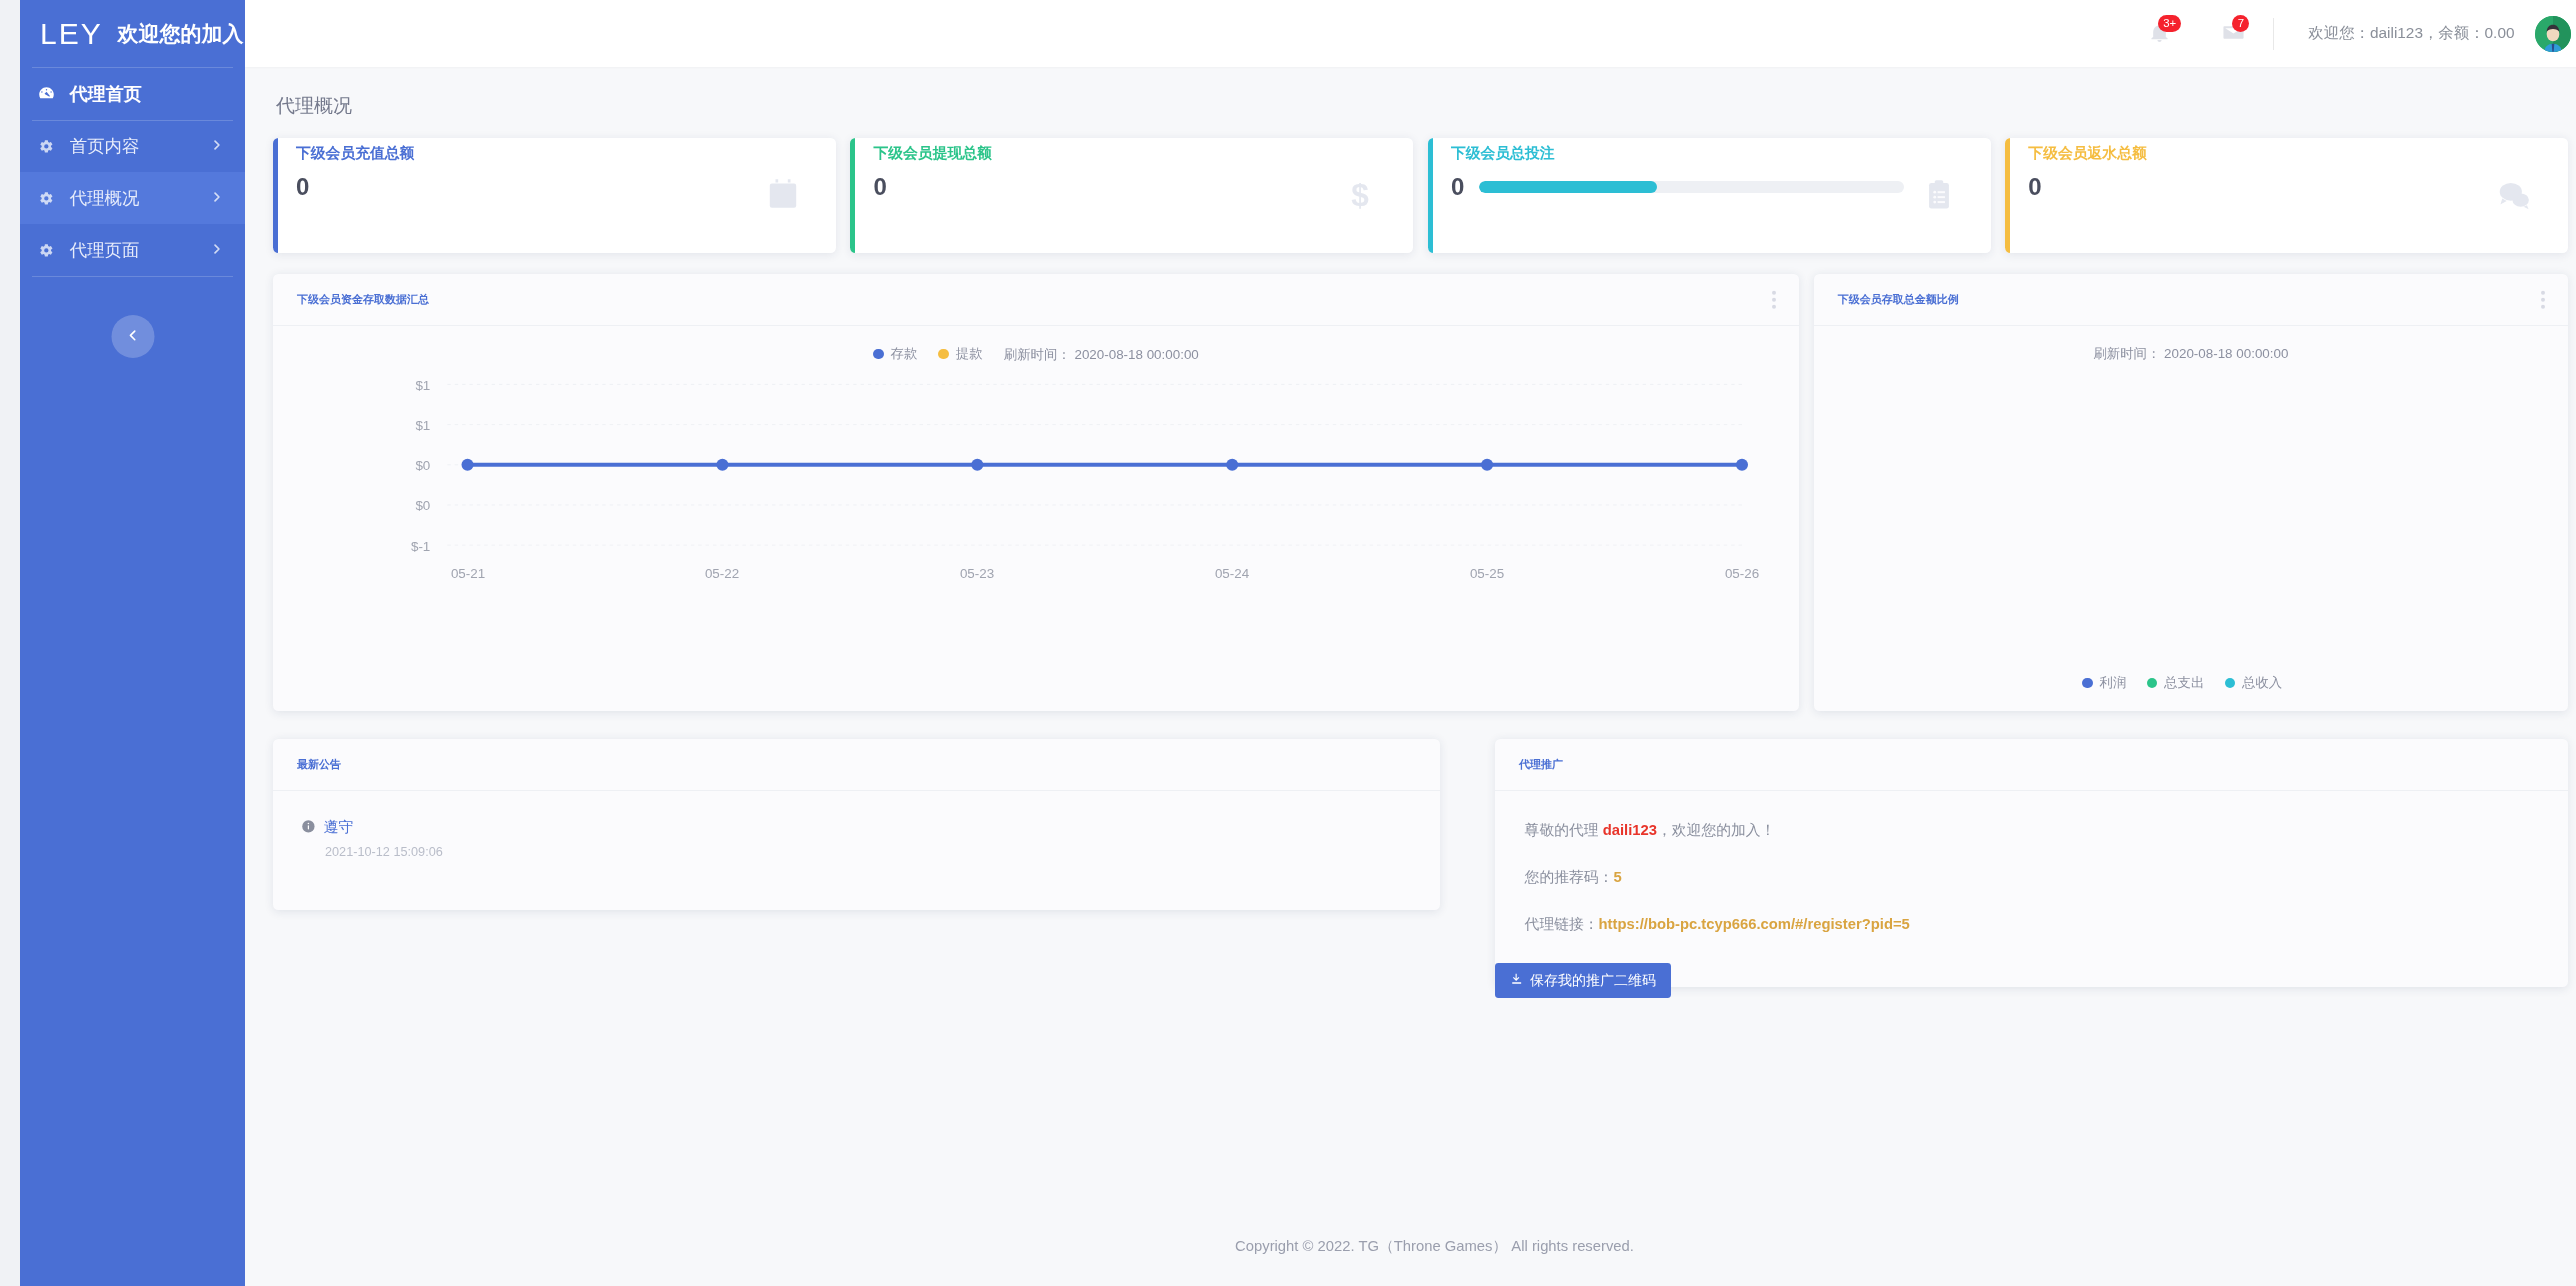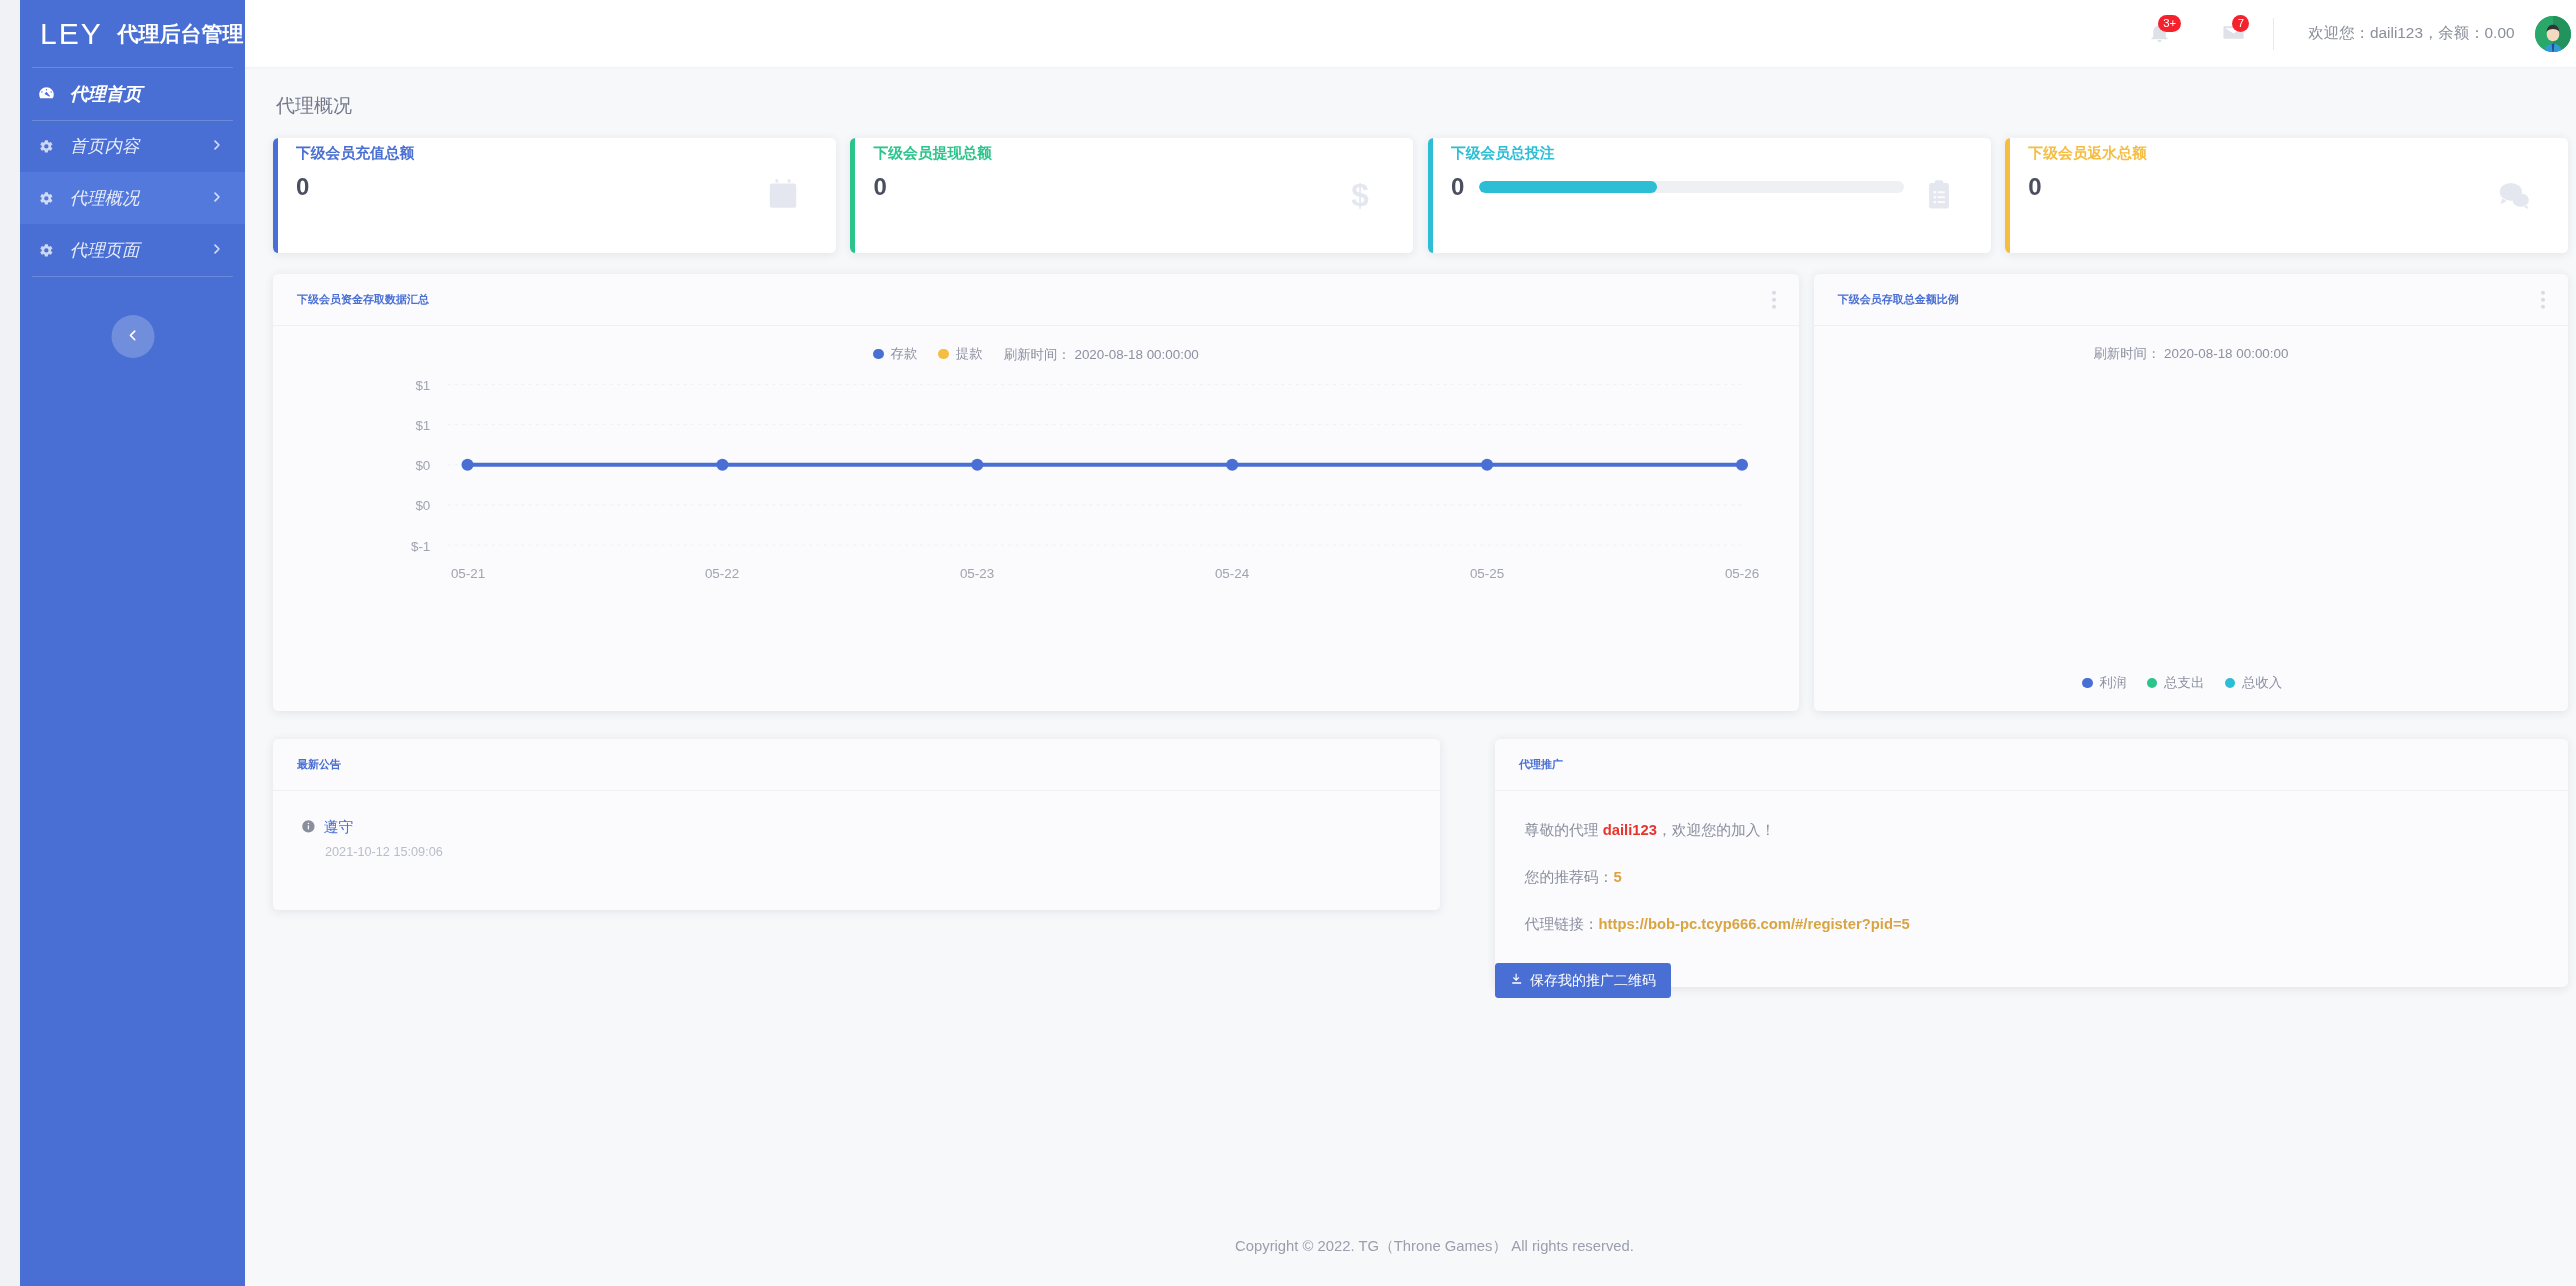--- a/index.html
+++ b/index.html
@@ -26,21 +26,21 @@
     font-family: "Liberation Sans", sans-serif;
   }
   .brand-title { font-size: 21px; font-weight: bold; color: #ffffff; }
   .nav-sep { height: 0.7px; background: rgba(255,255,255,0.18); margin: 0 12px; }
 
   .nav-item {
     display: flex; align-items: center; height: 52px; padding-left: 14.8px; gap: 12px;
     cursor: pointer; position: relative;
   }
   .nav-item.active { background: rgba(255,255,255,0.0); }
-  .nav-item .nav-label { font-size: 17.4px; font-style: italic; }
+  .nav-item .nav-label { font-size: 17.4px; }
   .nav-item.active .nav-label { font-weight: bold; color: #fff; font-size: 18px; }
   .nav-item.sub .nav-label { color: #e8edfb; font-weight: normal; }
   .nav-icon { width: 23px; display:flex; align-items:center; justify-content:center; }
   .nav-icon svg { display:block; }
   .nav-arrow { position: absolute; right: 21.5px; top: 50%; transform: translateY(-50%); }
   .nav-hl { background: #5479DC; }
 
   .collapse-btn {
     position: absolute; left: 50%; transform: translateX(-50%); top: 315px;
     width: 43px; height: 43px; border-radius: 50%;
@@ -149,21 +149,21 @@
   }
 </style>
 </head>
 <body>
 
 <div id="app">
 
   <aside class="sidebar">
     <div class="brand">
       <span class="brand-logo">LEY</span>
-      <span class="brand-title">代理后台管理</span>
+      <span class="brand-title">欢迎您的加入</span>
     </div>
     <div class="nav-sep"></div>
 
     <div class="nav-item active">
       <span class="nav-icon">
         <svg width="19" height="19" viewBox="0 0 24 24" fill="#ffffff">
           <path d="M12 4C6.9 4 2.8 8.1 2.8 13.2c0 1.7.5 3.3 1.3 4.7h15.8c.8-1.4 1.3-3 1.3-4.7C21.2 8.1 17.1 4 12 4zm0 2.3c.5 0 .9.4.9.9s-.4.9-.9.9-.9-.4-.9-.9.4-.9.9-.9zM6.2 9.3c.5 0 .9.4.9.9s-.4.9-.9.9-.9-.4-.9-.9.4-.9.9-.9zm11.6 0c.5 0 .9.4.9.9s-.4.9-.9.9-.9-.4-.9-.9.4-.9.9-.9zM12 9.8l4.1 4.9c.5.6-.2 1.4-.9 1l-5-2.9c-.9-.5-.3-1.9.7-1.8z"></path>
         </svg>
       </span>
       <span class="nav-label">代理首页</span>

